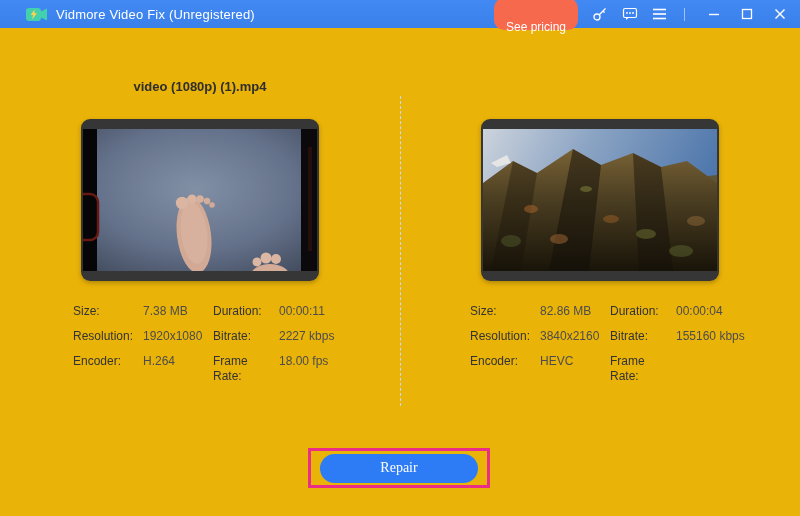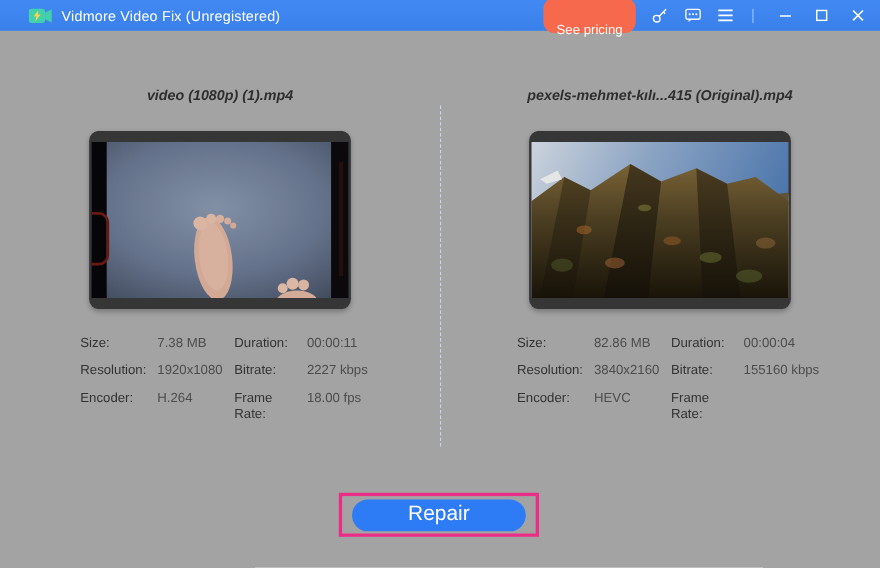--- a/index.html
+++ b/index.html
@@ -1,17 +1,17 @@
 <!DOCTYPE html>
 <html><head>
 <meta charset="utf-8">
 <style>
   * { margin:0; padding:0; box-sizing:border-box; }
   body { font-family:"Liberation Sans", sans-serif; background:#e8e8e8; }
-  .window { position:relative; width:800px; height:516px; background:#a3a3a3; overflow:hidden; }
+  .window { position:relative; width:800px; height:516px; background:#eab308; overflow:hidden; }
 
   
   .titlebar {
     position:absolute; top:0; left:0; width:800px; height:28px;
     background:linear-gradient(180deg,#4389f4 0%,#3a80ea 100%);
     display:flex; align-items:center; padding:0 12px 0 10px;
   }
   .titlebar .logo { width:22px; height:17px; margin-left:16px; flex:0 0 auto; }
   .titlebar .app-title { color:#ffffff; font-size:13px; margin-left:8px; letter-spacing:.2px; }
   .tb-right { margin-left:auto; display:flex; align-items:center; gap:13px; }
@@ -20,21 +20,21 @@
     background:#f7694c; border:none; border-radius:10px; color:#fff; font-size:12px;
     font-family:"Liberation Sans", sans-serif; cursor:pointer;flex-direction:column;
   }
   .tb-icon { width:17px; height:17px; display:flex; align-items:center; justify-content:center; cursor:pointer; }
   .tb-sep { width:1px; height:13px; background:rgba(255,255,255,.5); margin:0 3px; }
   .winctl { display:flex; align-items:center; gap:16px; margin-left:4px; }
 
   
   .panel-title {
     position:absolute; width:400px; text-align:center; top:79px;
-    font-size:13px; font-weight:bold; color:#2e2e2e;font-style:italic;
+    font-size:13px; font-weight:bold; color:#2e2e2e;
   }
   .panel-title.right { left:400px; }
   .thumb {
     position:absolute; top:119px; width:238px; height:162px; border-radius:9px;
     box-shadow:0 2px 5px rgba(0,0,0,.25);
   }
   .thumb svg { display:block; width:238px; height:162px; }
   .thumb.left { left:81px; }
   .thumb.right { left:481px; }
 
@@ -52,22 +52,22 @@
     border-left:1px dashed #c8d8f2;
   }
 
   
   .repair-highlight {
     position:absolute; left:308px; top:448px; width:182px; height:40px;
     border:3px solid #ea2d86; display:flex; align-items:center; justify-content:center;
   }
   .repair-btn {
     width:158px; height:29px; border:none; border-radius:15px;
-    background:#2e7cf5; color:#ffffff; font-size:19px;
-    font-family:Liberation Sans, sans-serif; cursor:pointer;
+    background:#2e7cf5; color:#ffffff; font-size:14px;
+    font-family:Liberation Serif, serif; cursor:pointer;
   }
 </style>
 </head>
 <body>
 
 <div class="window">
 
   <div class="titlebar">
     <svg class="logo" viewBox="0 0 22 17">
       <rect x="0" y="2" width="15" height="13" rx="3" fill="#42d0ad"></rect>
@@ -129,21 +129,20 @@
           <svg width="12" height="12" viewBox="0 0 12 12">
             <line x1="1.5" y1="1.5" x2="10.5" y2="10.5" stroke="#ffffff" stroke-width="1.4"></line>
             <line x1="10.5" y1="1.5" x2="1.5" y2="10.5" stroke="#ffffff" stroke-width="1.4"></line>
           </svg>
         </span>
       </span>
     </div>
   </div>
 
   <div class="panel-title">video (1080p) (1).mp4</div>
-  <div class="panel-title right">pexels-mehmet-kılı...415 (Original).mp4</div>
 
   <div class="thumb left">
     <svg viewBox="0 0 238 162">
       <defs>
         <radialGradient id="carpetg" cx="48%" cy="42%" r="78%">
           <stop offset="0%" stop-color="#8290a6"></stop>
           <stop offset="55%" stop-color="#64718a"></stop>
           <stop offset="100%" stop-color="#3e4758"></stop>
         </radialGradient>
         <clipPath id="fclip">

